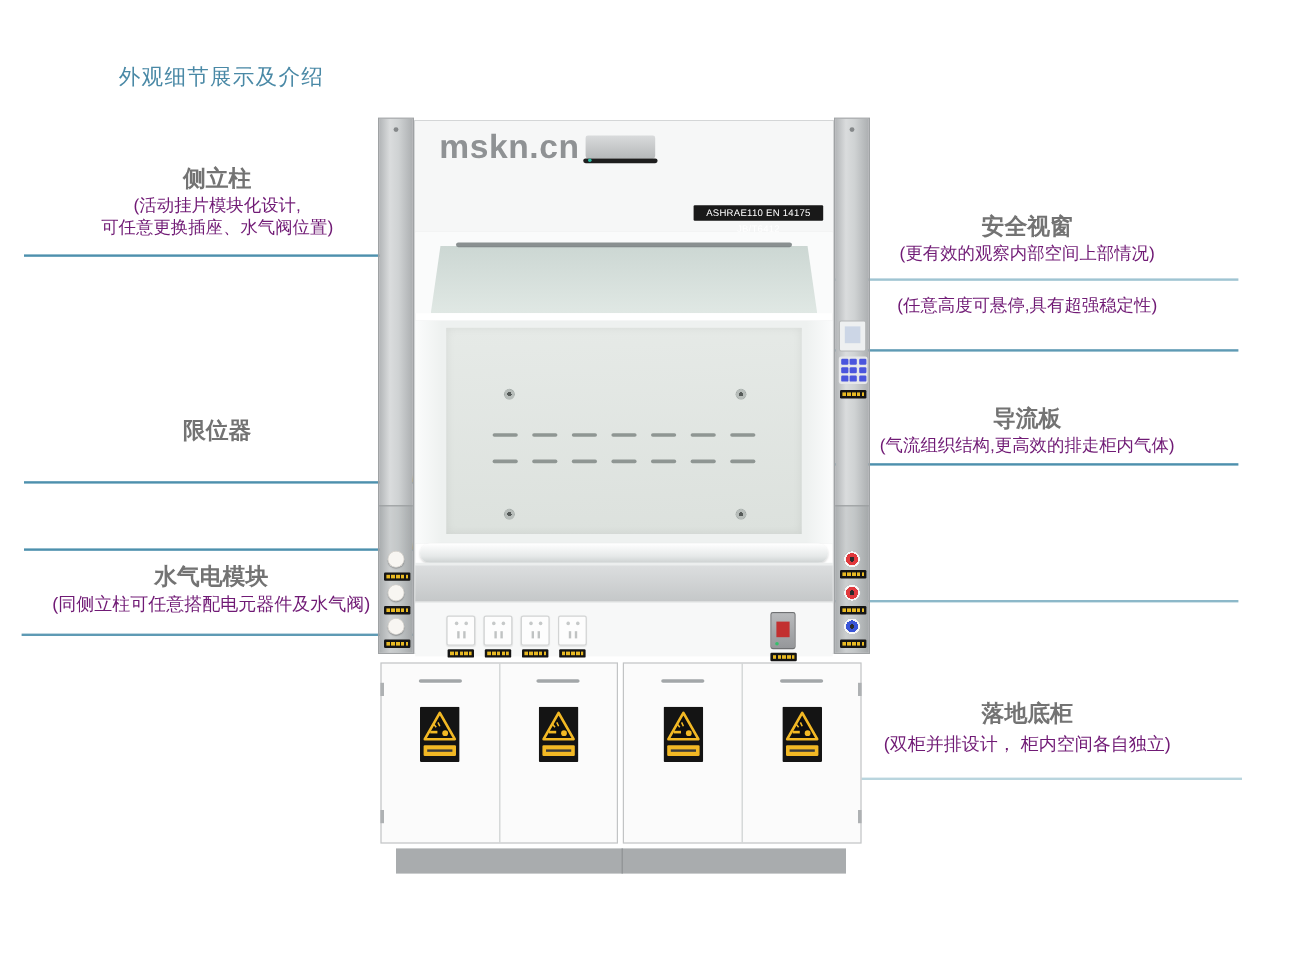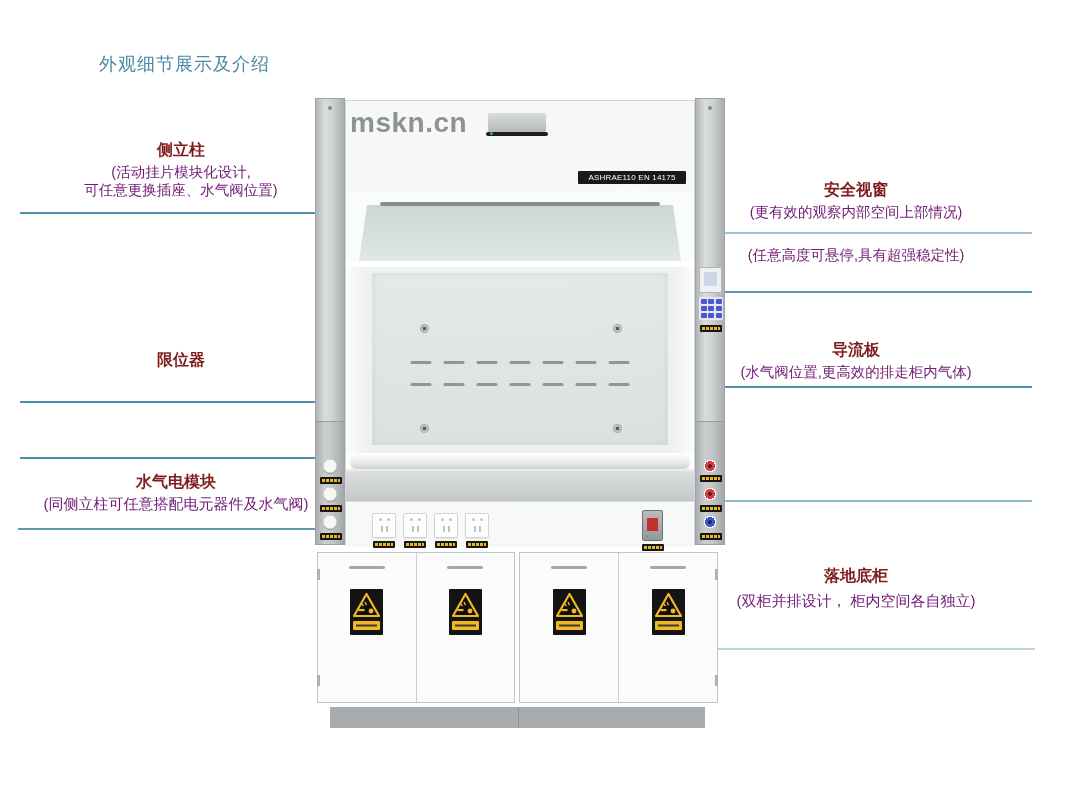--- a/index.html
+++ b/index.html
@@ -4,32 +4,32 @@
 <style>
   html,body{margin:0;padding:0;background:#ffffff;}
   .stage{position:relative;width:1080px;height:806px;background:#ffffff;overflow:hidden;
          font-family:"Liberation Sans","DejaVu Sans",sans-serif;color:#1a1a1a;}
 
   
   .page-title{position:absolute;left:75px;top:52px;font-size:18px;color:#4a89a6;letter-spacing:1px;margin-left:24px;}
 
   
   .label-block{position:absolute;text-align:center;}
-  .label-name{font-size:16px;font-weight:bold;line-height:23px;color:#7f1d1d;}
+  .label-name{font-size:19px;font-weight:bold;line-height:23px;color:#737373;}
   .label-desc{font-size:14.5px;line-height:18px;color:#701a75;white-space:pre-line;margin-top:2px;}
   .lb-l1{left:20px;top:138px;width:322px;}
   .lb-l2{left:20px;top:348px;width:322px;}
   .lb-l3{left:20px;top:410px;width:322px;}
   .lb-l4{left:0px;top:470px;width:352px;}
   .lb-l4 .label-desc{font-size:15px;}
   .lb-r1{left:680px;top:178px;width:352px;}
   .lb-r2{left:680px;top:244px;width:352px;}
   .lb-r3{left:680px;top:338px;width:352px;}
   .lb-r4{left:680px;top:447px;width:352px;}
-  .lb-r5{left:680px;top:564px;width:352px;text-align:center;}
+  .lb-r5{left:680px;top:584px;width:352px;text-align:center;}
   .lb-r5 .label-desc{font-size:15px;margin-top:5px;}
 
   
   .leader{position:absolute;height:2px;}
   .ll1{left:20px;top:212px;width:320px;background:#4d90ad;}
   .ll2{left:20px;top:401px;width:328px;background:#4d90ad;}
   .ll3{left:20px;top:457px;width:328px;background:#4d90ad;}
   .ll4{left:18px;top:528px;width:334px;background:#5e9ab4;}
   .rl1{left:678px;top:232px;width:354px;background:#9fc4d2;}
   .rl2{left:680px;top:291px;width:352px;background:#5e9ab4;}
@@ -61,21 +61,21 @@
   .ctrl-screen{position:absolute;top:168px;left:3px;width:23px;height:26px;background:#eef0f1;
                border:1px solid #b3b6b7;border-radius:2px;box-sizing:border-box;}
   .ctrl-screen::after{content:"";position:absolute;left:4px;right:4px;top:4px;bottom:6px;background:#ccd6e6;}
   .ctrl-keypad{position:absolute;top:198px;left:3px;width:24px;height:23px;background:#e6e7e9;
                display:flex;flex-wrap:wrap;gap:1.5px;padding:1.5px;box-sizing:border-box;border-radius:2px;}
   .ctrl-keypad i{width:6px;height:5.5px;background:#4a55dd;border-radius:1px;}
 
   .hood-body{position:absolute;left:30px;right:30px;top:2px;height:445px;background:#ffffff;
              border:1px solid #d4d6d7;box-sizing:border-box;}
   .hd-header{position:absolute;left:0;right:0;top:0;height:92px;background:#f6f7f7;border-bottom:1px solid #e4e6e6;}
-  .brand{position:absolute;left:4px;top:6px;font-size:28px;font-weight:bold;color:#8f9294;letter-spacing:.5px;}
+  .brand{position:absolute;left:20px;top:6px;font-size:28px;font-weight:bold;color:#8f9294;letter-spacing:.5px;}
   .lamp{position:absolute;left:142px;top:12px;width:58px;height:19px;border-radius:2px;
         background:linear-gradient(#d9dbdc,#b6b9ba);}
   .lamp::after{content:"";position:absolute;left:-2px;right:-2px;bottom:-4px;height:4px;background:#1e1e1e;border-radius:2px;}
   .lamp::before{content:"";position:absolute;left:2px;bottom:-3px;width:3px;height:3px;border-radius:50%;
                 background:#2ab8a0;z-index:2;}
   .badge{position:absolute;left:232px;top:70px;width:108px;height:13px;background:#191919;color:#fff;
          font-size:8px;line-height:13px;text-align:center;border-radius:1px;letter-spacing:.2px;}
 
   .hd-window{position:absolute;left:0;right:0;top:92px;height:68px;background:#fafbfb;}
   .glass{position:absolute;left:13px;right:13px;top:12px;bottom:0;
@@ -155,21 +155,21 @@
 
   <div class="label-block lb-r1">
     <div class="label-name">安全视窗</div>
     <div class="label-desc">(更有效的观察内部空间上部情况)</div>
   </div>
   <div class="label-block lb-r2">
     <div class="label-desc">(任意高度可悬停,具有超强稳定性)</div>
   </div>
   <div class="label-block lb-r3">
     <div class="label-name">导流板</div>
-    <div class="label-desc">(水气阀位置,更高效的排走柜内气体)</div>
+    <div class="label-desc">(气流组织结构,更高效的排走柜内气体)</div>
   </div>
   <div class="label-block lb-r5">
     <div class="label-name">落地底柜</div>
     <div class="label-desc">(双柜并排设计， 柜内空间各自独立)</div>
   </div>
 
   <div class="leader ll1"></div>
   <div class="leader ll2">
     <span class="arrow-up"></span>
   </div>

